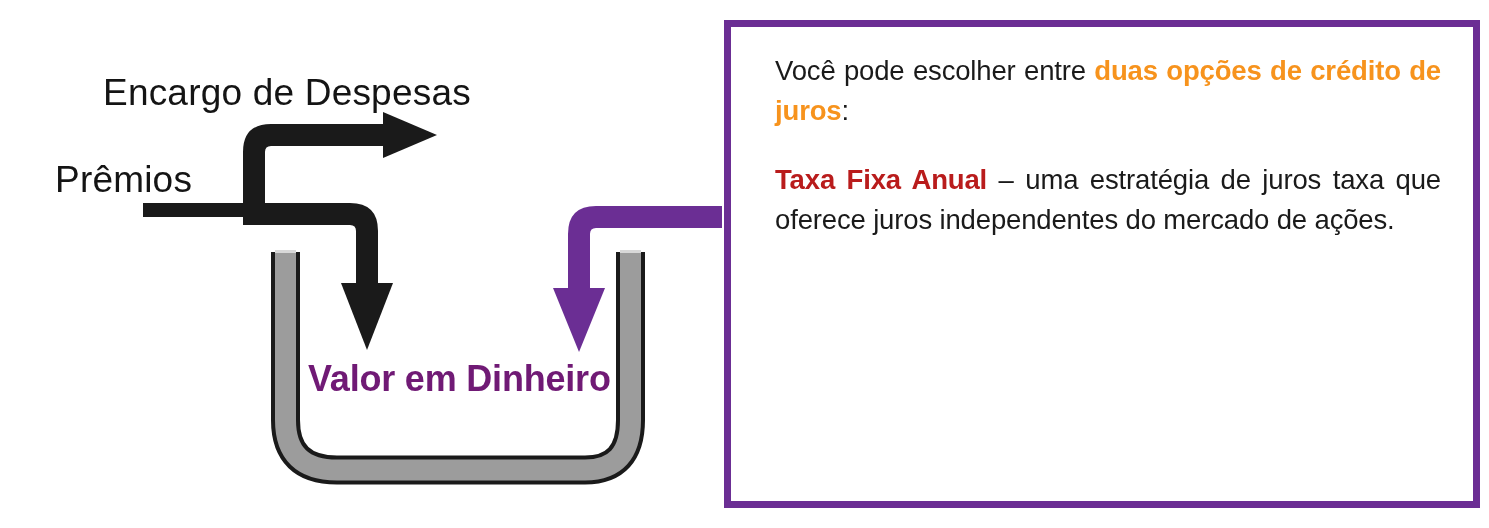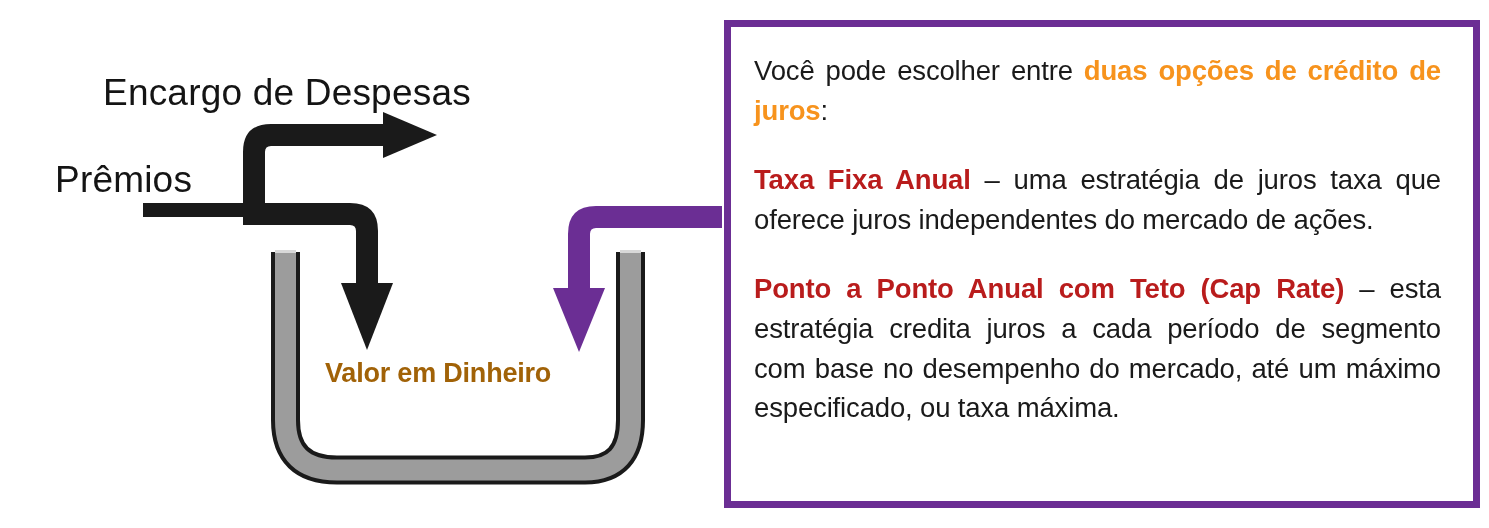--- a/index.html
+++ b/index.html
@@ -48,42 +48,42 @@
     font-size: 37px;
   }
   #label-premios {
     left: 55px;
     top: 147px;
     font-size: 37px;
     margin-top: 12px;
   }
   #label-valor {
     position: absolute;
-    left: 325px;
+    left: 308px;
     top: 358px;
-    font-size: 27px;
+    font-size: 36px;
     font-weight: 700;
-    color: #a16207;
+    color: #701a75;
     white-space: nowrap;
     letter-spacing: -0.2px;
   }
 
   
   #text-box {
     position: absolute;
     left: 724px;
     top: 20px;
     width: 756px;
     height: 488px;
     box-sizing: border-box;
     border: 7px solid #6b2e94;
     background: #ffffff;
   }
   #text-box-inner {
-    padding: 24px 32px 0 23px;
+    padding: 24px 32px 0 44px;
   }
   .para {
     color: #1a1a1a;
     font-family: "Liberation Sans", sans-serif;
     font-size: 27.5px;
     line-height: 1.44;
     text-align: justify;
     margin: 0 0 30px 0;
     letter-spacing: -0.15px;
   }
@@ -187,17 +187,16 @@
 
     <div class="diagram-label" id="label-premios">Prêmios</div>
 
     <div id="label-valor">Valor em Dinheiro</div>
   </div>
 
   <div id="text-box" style="border-color: rgb(107, 46, 148);">
     <div id="text-box-inner">
       <p class="para"><span>Você pode escolher entre </span><span class="hl-orange">duas opções de crédito de juros</span><span>:</span></p>
       <p class="para"><span class="hl-purple">Taxa Fixa Anual</span><span> – uma estratégia de juros taxa que oferece juros independentes do mercado de ações.</span></p>
-      <p class="para"><span class="hl-purple">Ponto a Ponto Anual com Teto (Cap Rate)</span><span> – esta estratégia credita juros a cada período de segmento com base no desempenho do mercado, até um máximo especificado, ou taxa máxima.</span></p>
     </div>
   </div>
 
 </div>
 
 </body></html>

